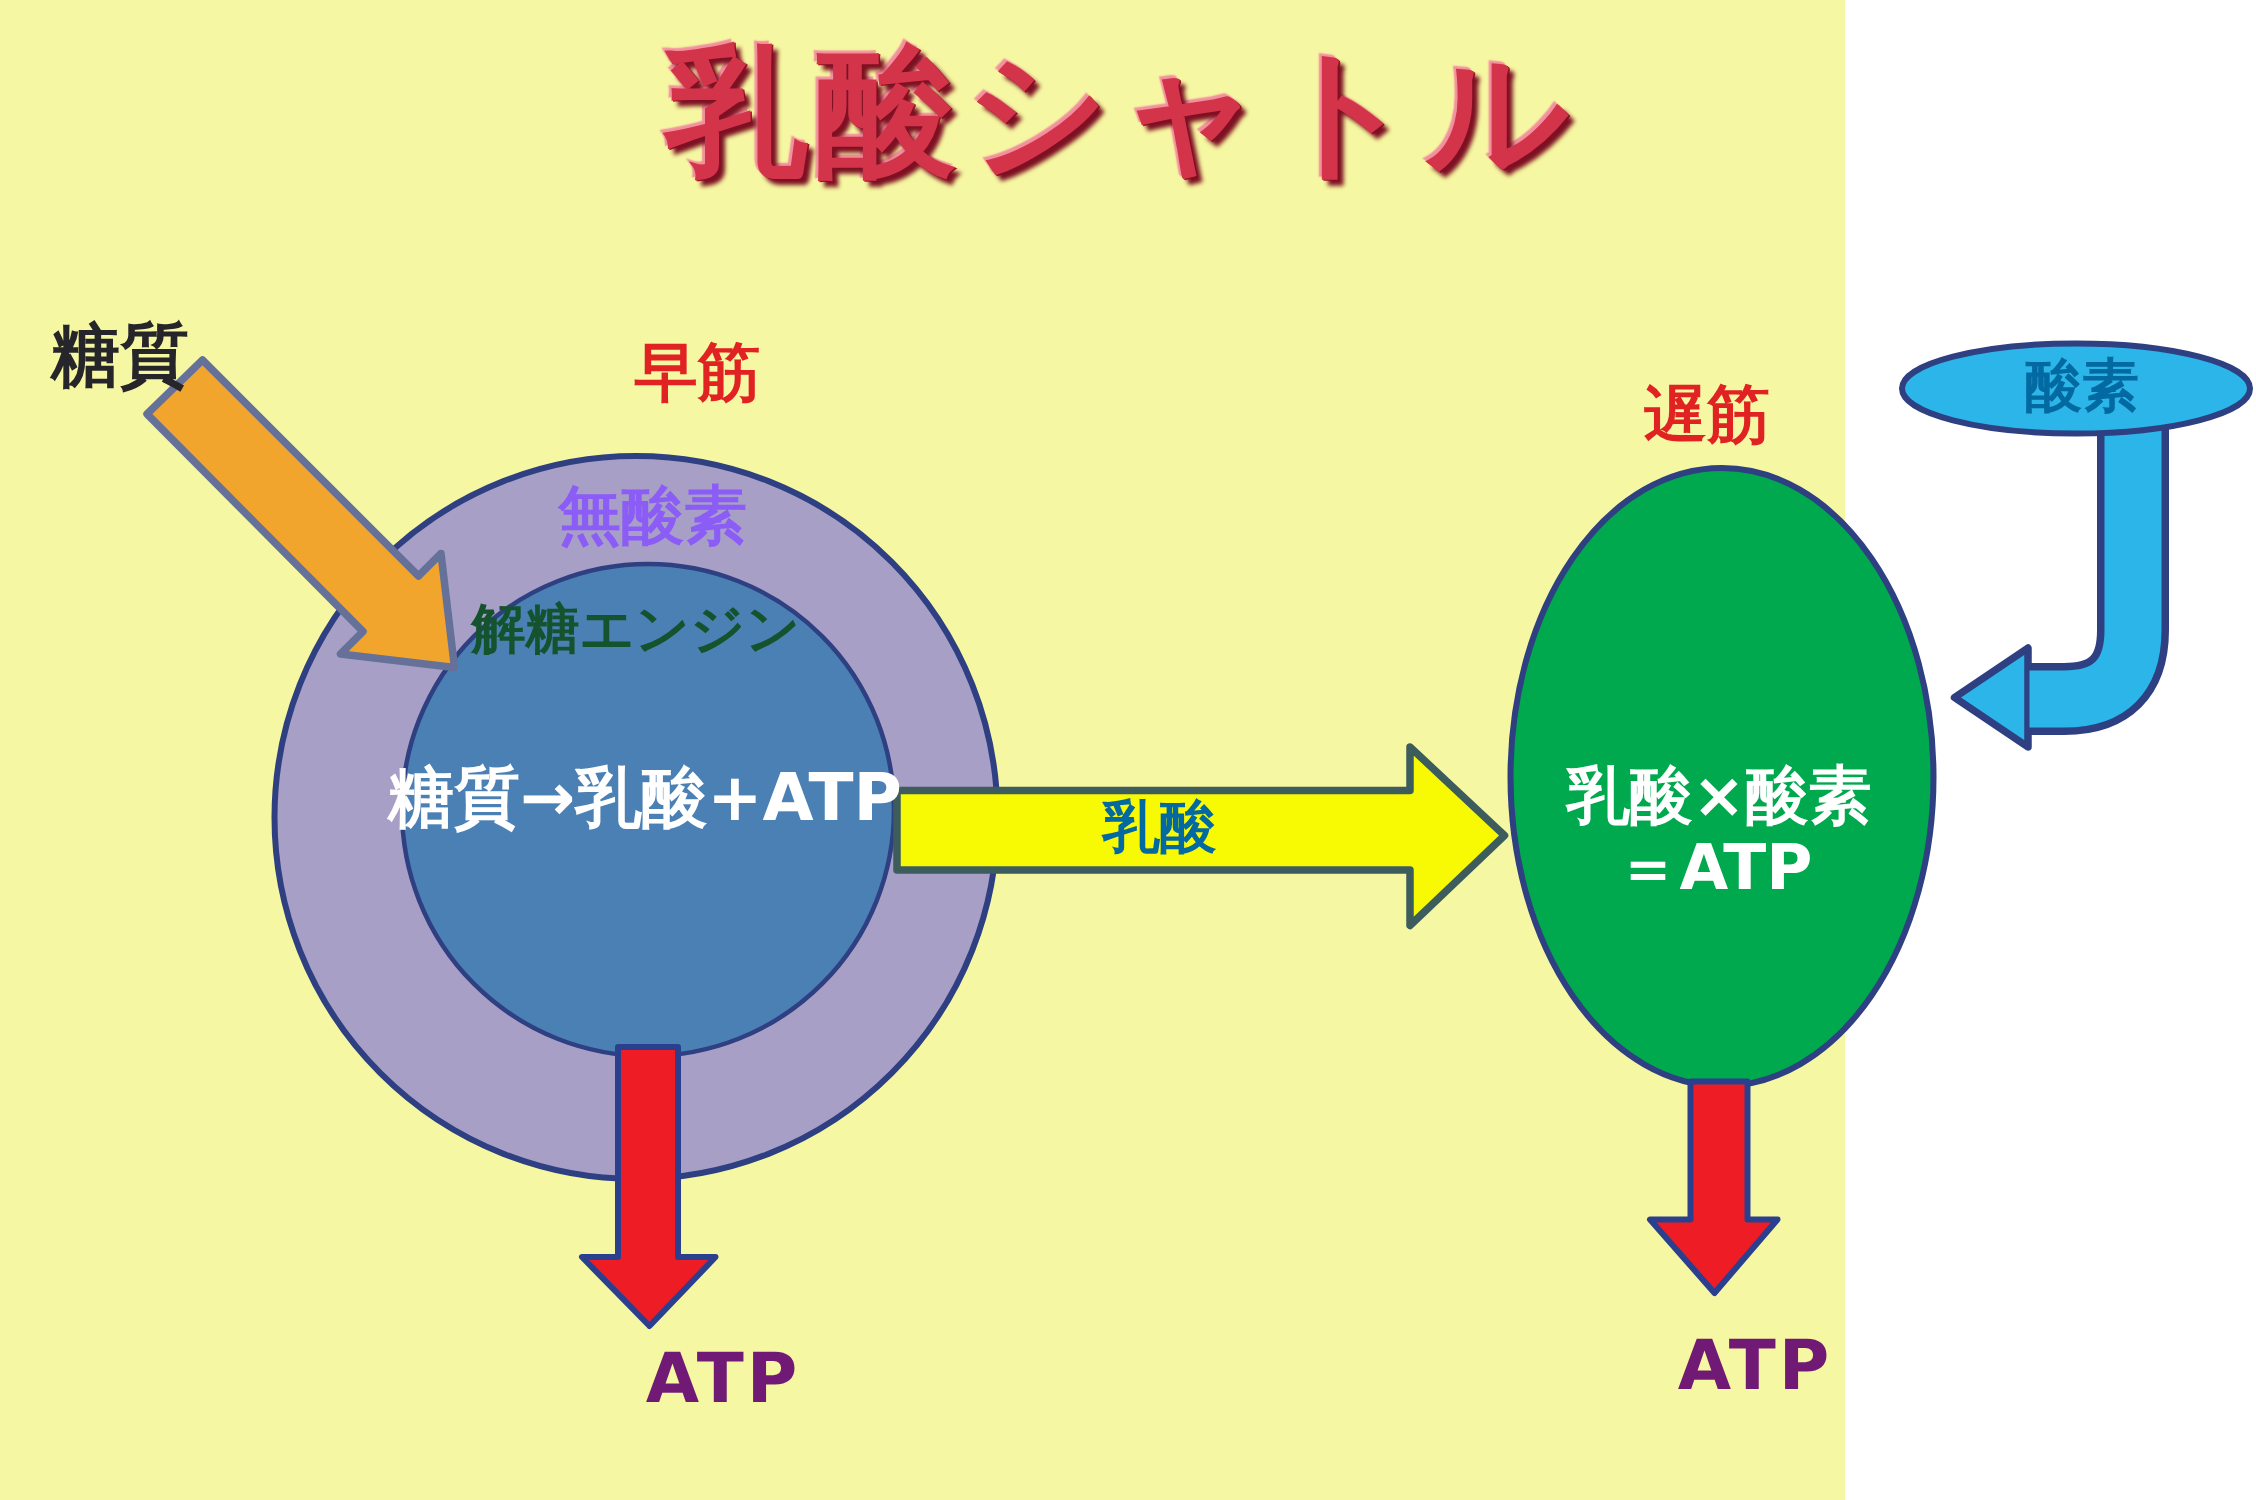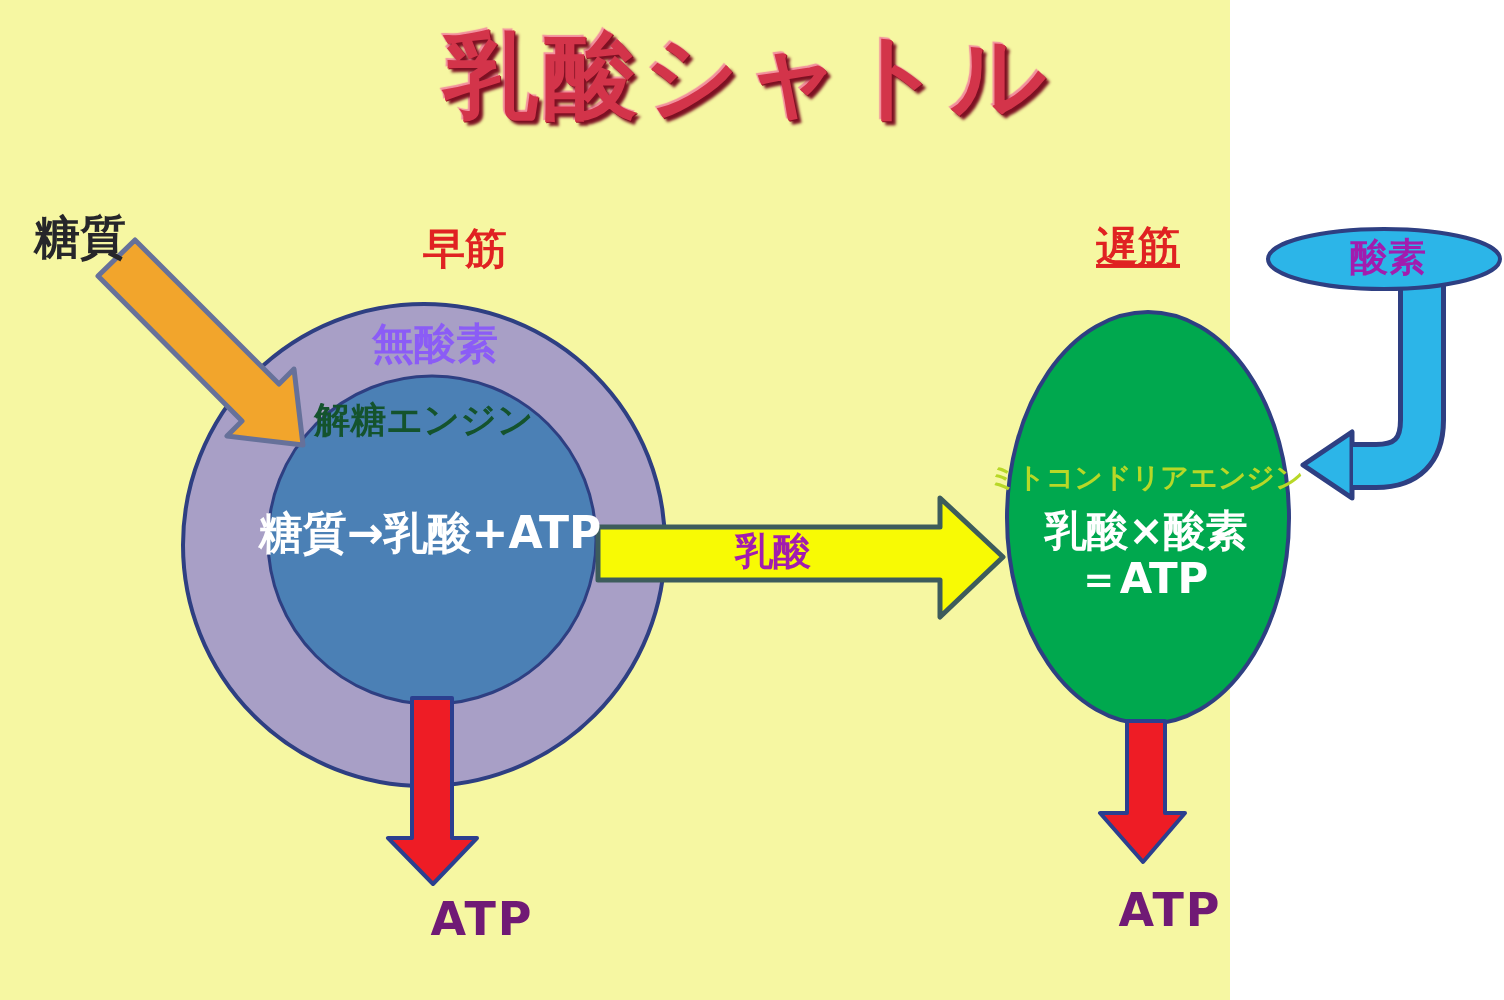--- a/index.html
+++ b/index.html
@@ -26,21 +26,21 @@
     letter-spacing: 6px;
     text-shadow: 4px 4px 3px #7d1022, -2px -2px 1px #f2909e, 1px 1px 0 #a81528;
   }
   .black-label   { font-size: 46px; font-weight: bold; color: #26262a; }
   .red-label     { font-size: 42px; font-weight: bold; color: #e02222; }
   .purple-label  { font-size: 42px; font-weight: bold; color: #8b5cf6; }
   .engine-red    { font-size: 36px; font-weight: bold; color: #14532d; }
   .white-formula { font-size: 44px; font-weight: bold; color: #ffffff; }
   .green-engine  { font-size: 28px; font-weight: bold; color: #b8d827; }
   .green-formula { font-size: 42px; font-weight: bold; color: #ffffff; }
-  .arrow-label   { font-size: 38px; font-weight: bold; color: #a21caf; }
+  .arrow-label   { font-size: 38px; font-weight: bold; color: #0369a1; }
   .atp-label     { font-size: 46px; font-weight: bold; color: #701a75; letter-spacing: 2px; margin-left: 40px; }
 </style>
 </head>
 <body>
 
 <div id="stage">
 
   <svg id="shapes" width="1504" height="1000" viewBox="0 0 1504 1000">
 
     <circle cx="424" cy="545" r="241" stroke="#2e3f82" stroke-width="4" fill="#a89fc6"></circle>
@@ -73,25 +73,24 @@
   <div class="label red-label" style="left:417px; top:249px;margin-left:48px;">早筋</div>
 
   <div class="label purple-label" style="left:435px; top:344px;">無酸素</div>
 
   <div class="label engine-red" style="left:424px; top:420px;">解糖エンジン</div>
 
   <div class="label white-formula" style="left:430px; top:533px;">糖質→乳酸+ATP</div>
 
   <div class="label arrow-label" style="left:773px; top:552px;text-align:right;">乳酸</div>
 
-  <div class="label red-label" style="left:1138px; top:247px;text-decoration:underline;">遅筋</div>
+  <div class="label red-label" style="left:1138px; top:277px;">遅筋</div>
 
   <div class="label arrow-label" style="left:1388px; top:258px;">酸素</div>
 
-  <div class="label green-engine" style="left:1146px; top:478px;">ミトコンドリアエンジン</div>
 
   <div class="label green-formula" style="left:1146px; top:531px;">乳酸×酸素</div>
 
   <div class="label green-formula" style="left:1143px; top:579px;">＝ATP</div>
 
   <div class="label atp-label" style="left:442px; top:919px;">ATP</div>
 
   <div class="label atp-label" style="left:1130px; top:910px;">ATP</div>
 
 </div>

